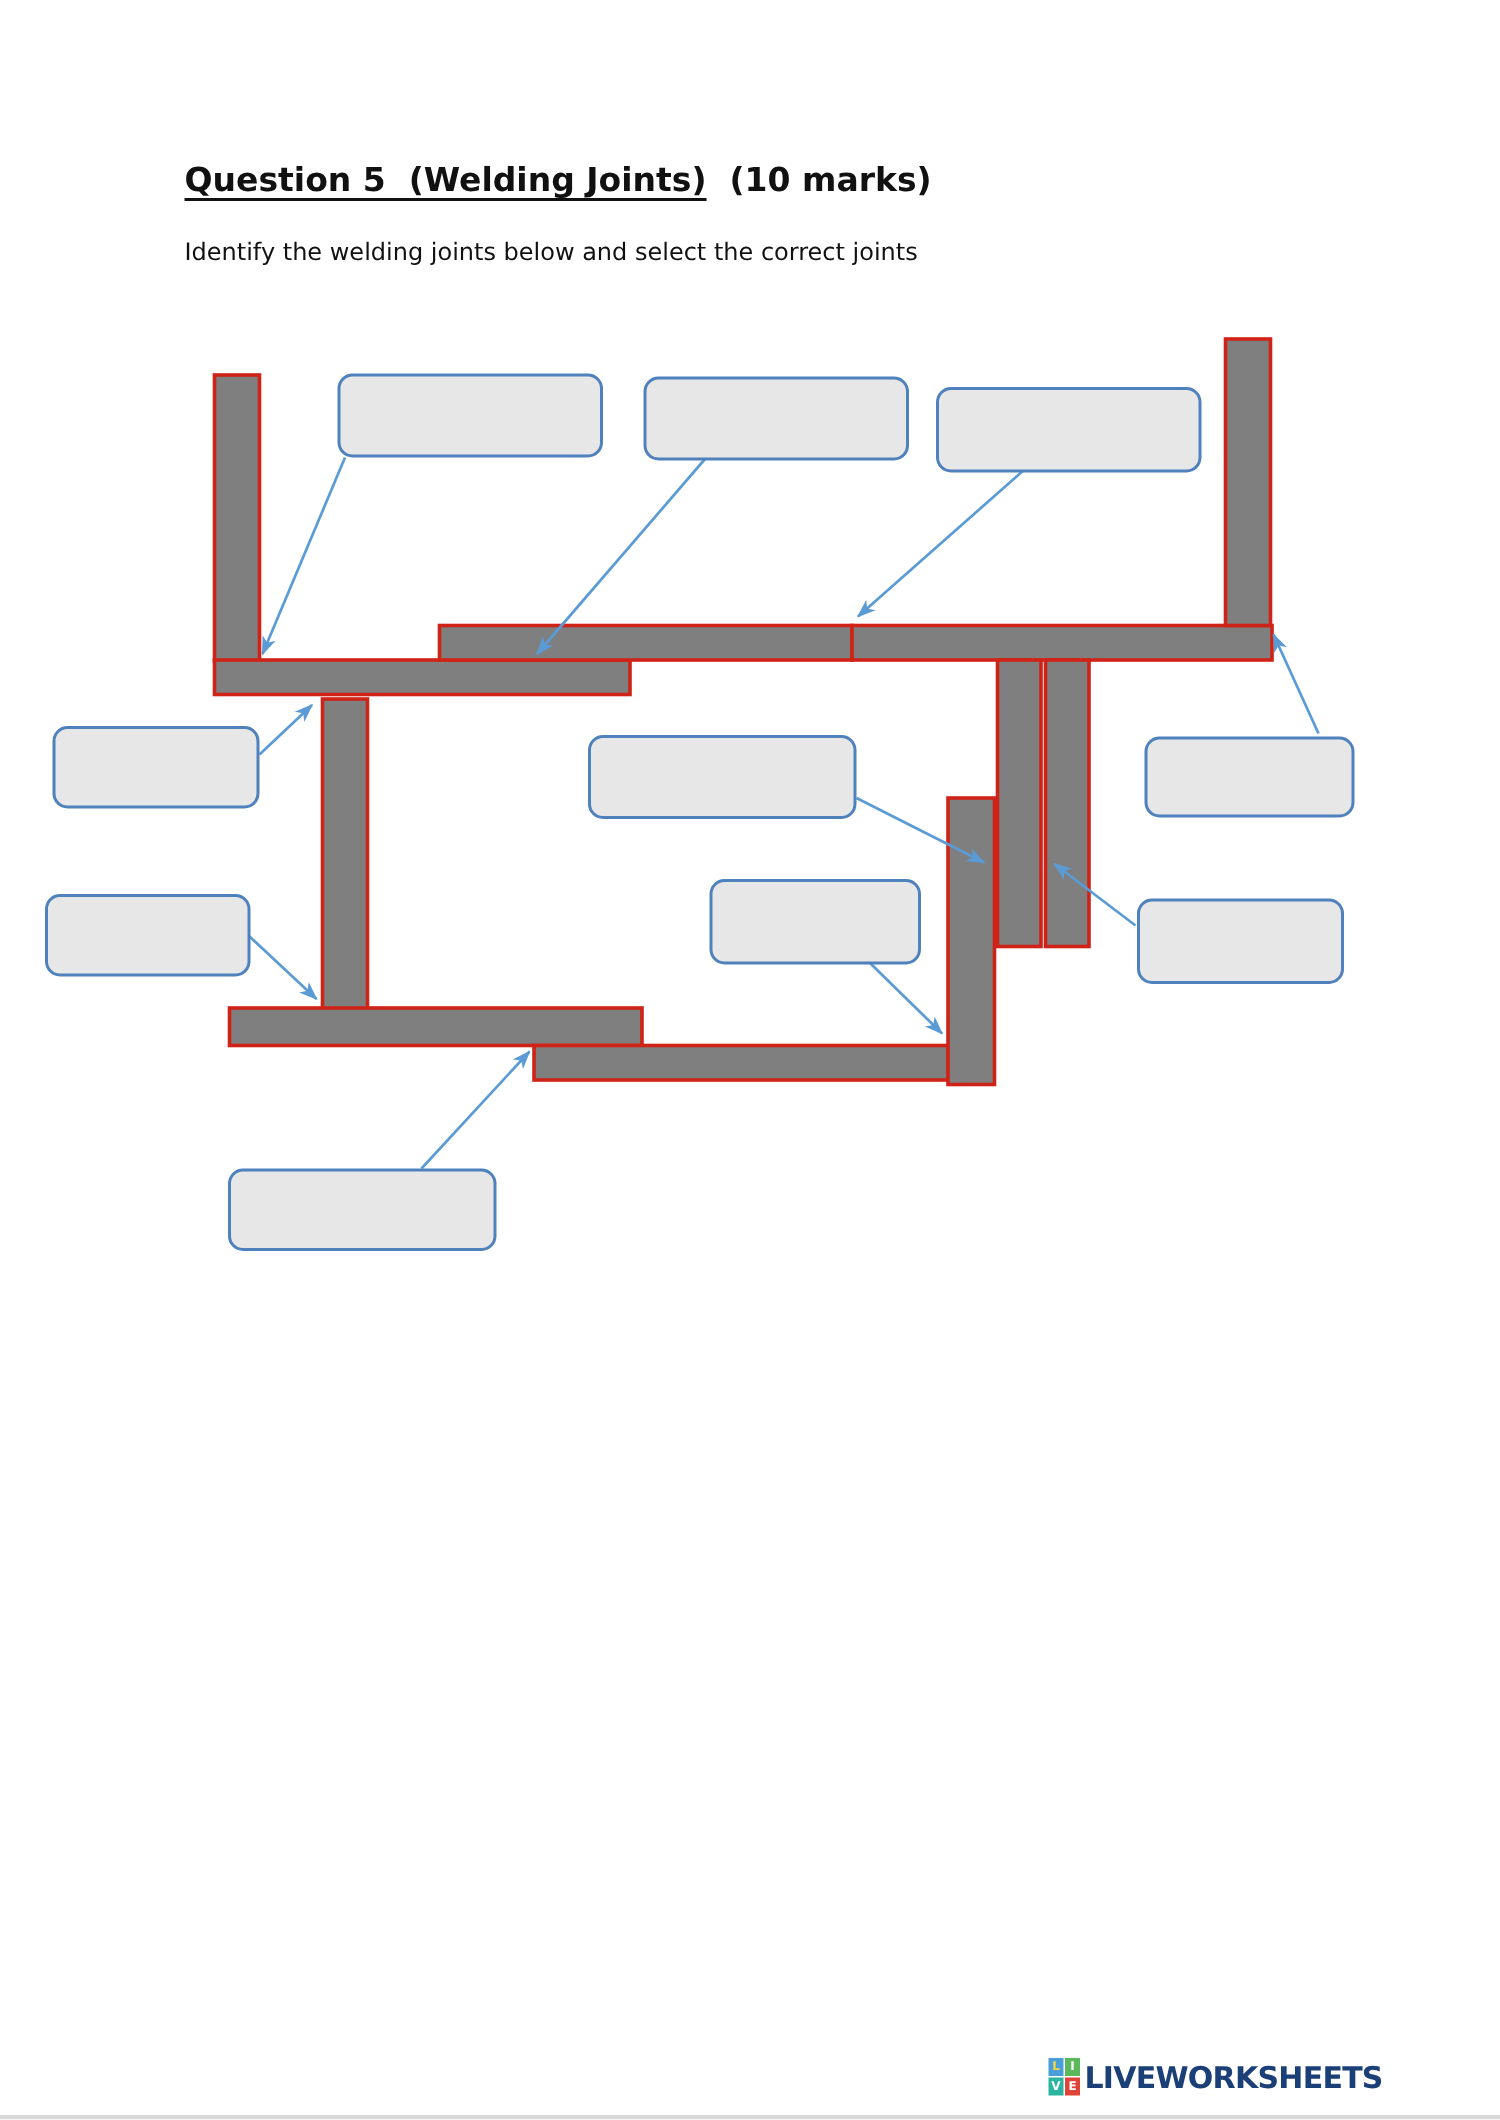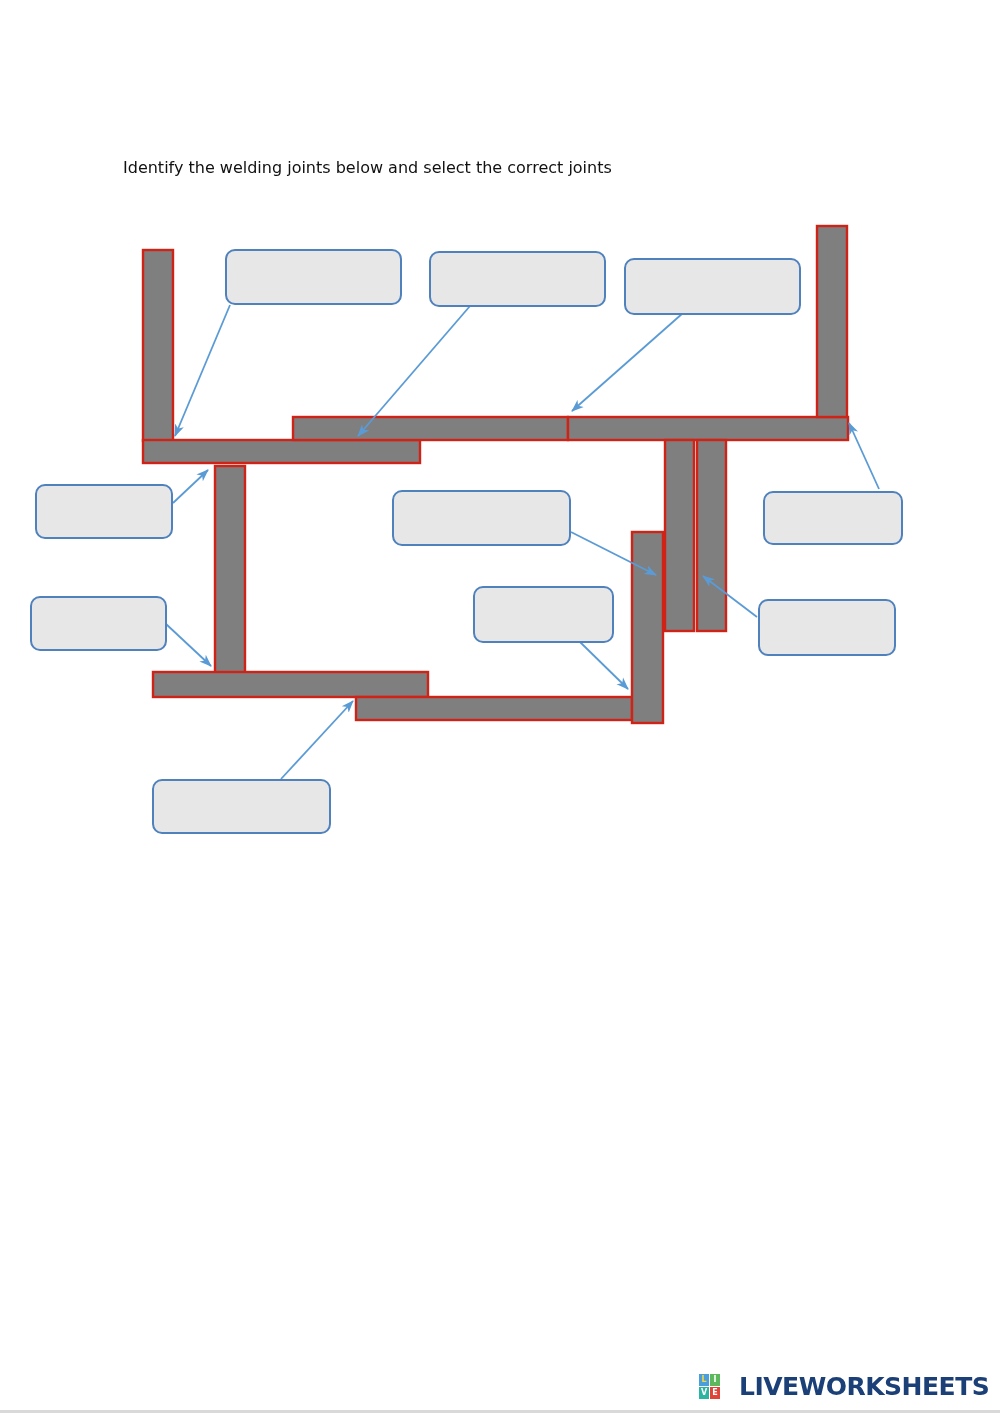--- a/index.html
+++ b/index.html
@@ -66,36 +66,36 @@
     display:flex;align-items:center;justify-content:center;
     font-size:8px;font-weight:bold;line-height:1;
     color:var(--logo_letter);
     font-family:"DejaVu Sans",sans-serif;
   }
   .lg-l{background:var(--logo_sq_l);color:var(--logo_letter_l) !important;}
   .lg-i{background:var(--logo_sq_i);}
   .lg-v{background:var(--logo_sq_v);}
   .lg-e{background:var(--logo_sq_e);}
   .logo-text{
-    font-size:25px;font-weight:800;
+    font-size:20px;font-weight:800;
     color:var(--logo_text);
     letter-spacing:-0.5px;
     font-family:"DejaVu Sans","Liberation Sans",sans-serif;
-    margin-left:16px;
   }
   .page-bottom-edge{
     position:absolute;left:0;bottom:0;width:100%;height:3px;
     background:#d9d9d9;
   }
 </style>
 </head>
 <body>
 
 <div class="page">
 
+  <div class="title"><span class="underlined">Question 5&nbsp; (Welding Joints)</span><span>&nbsp; (10 marks)</span></div>
 
   <div class="instruction">Identify the welding joints below and select the correct joints</div>
 
   <svg class="diagram" width="1000" height="1413" viewBox="0 0 1000 1413">
     <defs>
       <marker id="arw" markerUnits="userSpaceOnUse" markerWidth="13" markerHeight="11" refX="11.5" refY="5.5" orient="auto">
         <path d="M0,0.8 L12.5,5.5 L0,10.2 L3.4,5.5 Z" fill="#5b9bd5" style="fill:var(--arrow)"></path>
       </marker>
     </defs>
 

